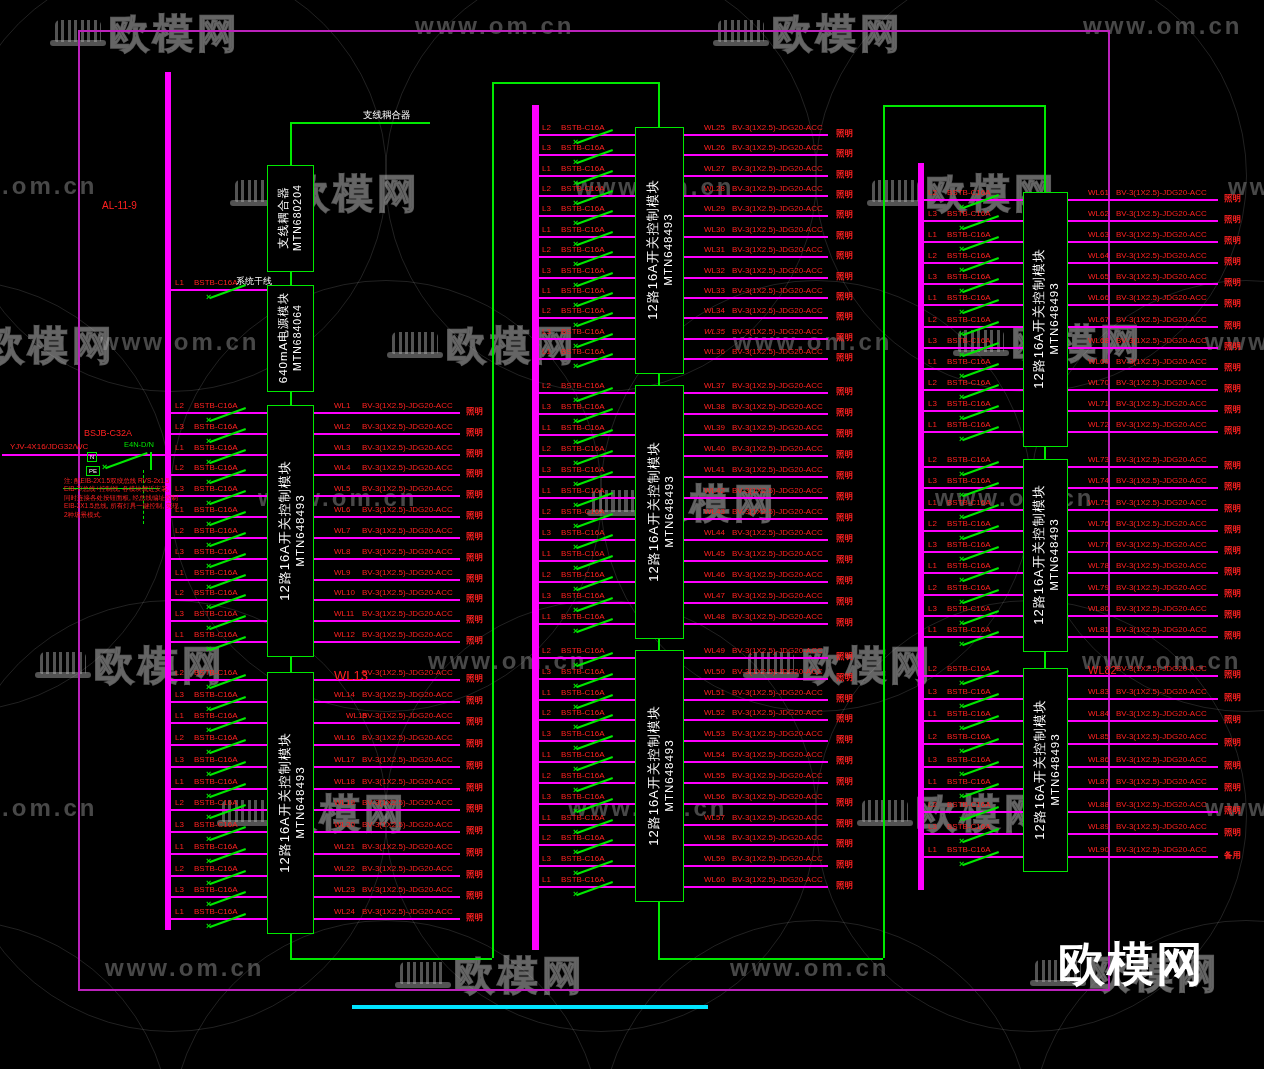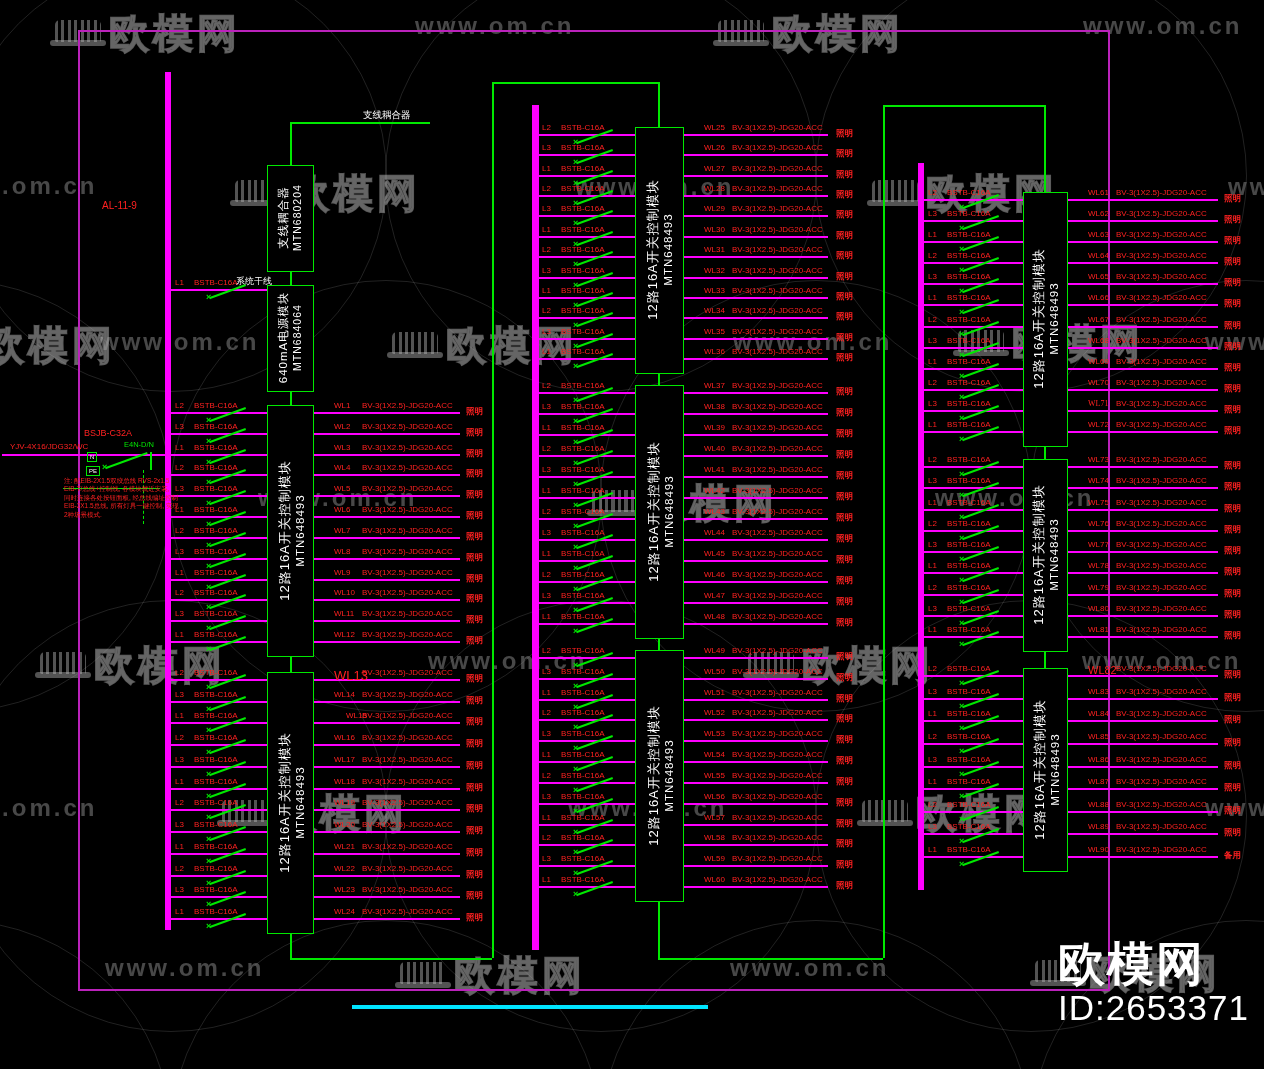--- a/index.html
+++ b/index.html
@@ -34,21 +34,20 @@
 </style>
 </head>
 <body>
 
 <div id="stage">
   <div id="titleblock">
     <div id="title-underline" style="background: rgb(0, 229, 255);"></div>
   </div>
   <div id="brandblock">
     <div id="brand-site">欧模网</div>
-    <div id="brand-id">ID:2653371</div>
   </div>
 <div class="circle" style="left: -45px; top: -40px; width: 430px; height: 430px;"></div>
     <div class="circle" style="left: 385px; top: -40px; width: 430px; height: 430px;"></div>
     <div class="circle" style="left: 815px; top: -40px; width: 430px; height: 430px;"></div>
     <div class="circle" style="left: -260px; top: 280px; width: 430px; height: 430px;"></div>
     <div class="circle" style="left: 170px; top: 280px; width: 430px; height: 430px;"></div>
     <div class="circle" style="left: 600px; top: 280px; width: 430px; height: 430px;"></div>
     <div class="circle" style="left: 1030px; top: 280px; width: 430px; height: 430px;"></div>
     <div class="circle" style="left: -45px; top: 600px; width: 430px; height: 430px;"></div>
     <div class="circle" style="left: 385px; top: 600px; width: 430px; height: 430px;"></div>
@@ -446,21 +445,21 @@
     <div class="ln" style="left: 682px; top: 317px; width: 146px; height: 2px; background: rgb(255, 0, 255);"></div>
     <div class="lbl" style="left: 704px; top: 307px; color: rgb(255, 33, 33); font-size: 8px;">WL34</div>
     <div class="lbl" style="left: 732px; top: 307px; color: rgb(255, 33, 33); font-size: 8px;">BV-3(1X2.5)-JDG20-ACC</div>
     <div class="lbl" style="left: 836px; top: 312px; color: rgb(255, 33, 33); font-size: 8.5px; font-weight: bold;">照明</div>
     <div class="ln" style="left: 535px; top: 338px; width: 100px; height: 2px; background: rgb(255, 0, 255);"></div>
     <div class="lbl" style="left: 542px; top: 328px; color: rgb(255, 33, 33); font-size: 8px;">L3</div>
     <div class="lbl" style="left: 561px; top: 328px; color: rgb(255, 33, 33); font-size: 8px;">BSTB-C16A</div>
     <div class="blade" style="left: 577px; top: 346px; width: 38px; background: rgb(0, 232, 0);"></div>
     <div class="xmark" style="left: 573px; top: 342px; color: rgb(0, 232, 0);">×</div>
     <div class="ln" style="left: 682px; top: 338px; width: 146px; height: 2px; background: rgb(255, 0, 255);"></div>
-    <div class="lbl" style="left: 704px; top: 328px; color: rgb(255, 33, 33); font-size: 8px;">WL35</div>
+    <div class="lbl" style="left: 704px; top: 328px; color: rgb(255, 33, 33); font-size: 8px; font-style: italic;">WL35</div>
     <div class="lbl" style="left: 732px; top: 328px; color: rgb(255, 33, 33); font-size: 8px;">BV-3(1X2.5)-JDG20-ACC</div>
     <div class="lbl" style="left: 836px; top: 333px; color: rgb(255, 33, 33); font-size: 8.5px; font-weight: bold;">照明</div>
     <div class="ln" style="left: 535px; top: 358px; width: 100px; height: 2px; background: rgb(255, 0, 255);"></div>
     <div class="lbl" style="left: 542px; top: 348px; color: rgb(255, 33, 33); font-size: 8px;">L1</div>
     <div class="lbl" style="left: 561px; top: 348px; color: rgb(255, 33, 33); font-size: 8px;">BSTB-C16A</div>
     <div class="blade" style="left: 577px; top: 366px; width: 38px; background: rgb(0, 232, 0);"></div>
     <div class="xmark" style="left: 573px; top: 362px; color: rgb(0, 232, 0);">×</div>
     <div class="ln" style="left: 682px; top: 358px; width: 146px; height: 2px; background: rgb(255, 0, 255);"></div>
     <div class="lbl" style="left: 704px; top: 348px; color: rgb(255, 33, 33); font-size: 8px;">WL36</div>
     <div class="lbl" style="left: 732px; top: 348px; color: rgb(255, 33, 33); font-size: 8px;">BV-3(1X2.5)-JDG20-ACC</div>
@@ -786,21 +785,21 @@
     <div class="ln" style="left: 1066px; top: 389px; width: 152px; height: 2px; background: rgb(255, 0, 255);"></div>
     <div class="lbl" style="left: 1088px; top: 379px; color: rgb(255, 33, 33); font-size: 8px;">WL70</div>
     <div class="lbl" style="left: 1116px; top: 379px; color: rgb(255, 33, 33); font-size: 8px;">BV-3(1X2.5)-JDG20-ACC</div>
     <div class="lbl" style="left: 1224px; top: 384px; color: rgb(255, 33, 33); font-size: 8.5px; font-weight: bold;">照明</div>
     <div class="ln" style="left: 921px; top: 410px; width: 102px; height: 2px; background: rgb(255, 0, 255);"></div>
     <div class="lbl" style="left: 928px; top: 400px; color: rgb(255, 33, 33); font-size: 8px;">L3</div>
     <div class="lbl" style="left: 947px; top: 400px; color: rgb(255, 33, 33); font-size: 8px;">BSTB-C16A</div>
     <div class="blade" style="left: 963px; top: 418px; width: 38px; background: rgb(0, 232, 0);"></div>
     <div class="xmark" style="left: 959px; top: 414px; color: rgb(0, 232, 0);">×</div>
     <div class="ln" style="left: 1066px; top: 410px; width: 152px; height: 2px; background: rgb(255, 0, 255);"></div>
-    <div class="lbl" style="left: 1088px; top: 400px; color: rgb(255, 33, 33); font-size: 8px; font-family: Liberation Serif, serif;">WL71</div>
+    <div class="lbl" style="left: 1088px; top: 400px; color: rgb(255, 33, 33); font-size: 8px;">WL71</div>
     <div class="lbl" style="left: 1116px; top: 400px; color: rgb(255, 33, 33); font-size: 8px;">BV-3(1X2.5)-JDG20-ACC</div>
     <div class="lbl" style="left: 1224px; top: 405px; color: rgb(255, 33, 33); font-size: 8.5px; font-weight: bold;">照明</div>
     <div class="ln" style="left: 921px; top: 431px; width: 102px; height: 2px; background: rgb(255, 0, 255);"></div>
     <div class="lbl" style="left: 928px; top: 421px; color: rgb(255, 33, 33); font-size: 8px;">L1</div>
     <div class="lbl" style="left: 947px; top: 421px; color: rgb(255, 33, 33); font-size: 8px;">BSTB-C16A</div>
     <div class="blade" style="left: 963px; top: 439px; width: 38px; background: rgb(0, 232, 0);"></div>
     <div class="xmark" style="left: 959px; top: 435px; color: rgb(0, 232, 0);">×</div>
     <div class="ln" style="left: 1066px; top: 431px; width: 152px; height: 2px; background: rgb(255, 0, 255);"></div>
     <div class="lbl" style="left: 1088px; top: 421px; color: rgb(255, 33, 33); font-size: 8px;">WL72</div>
     <div class="lbl" style="left: 1116px; top: 421px; color: rgb(255, 33, 33); font-size: 8px;">BV-3(1X2.5)-JDG20-ACC</div>

